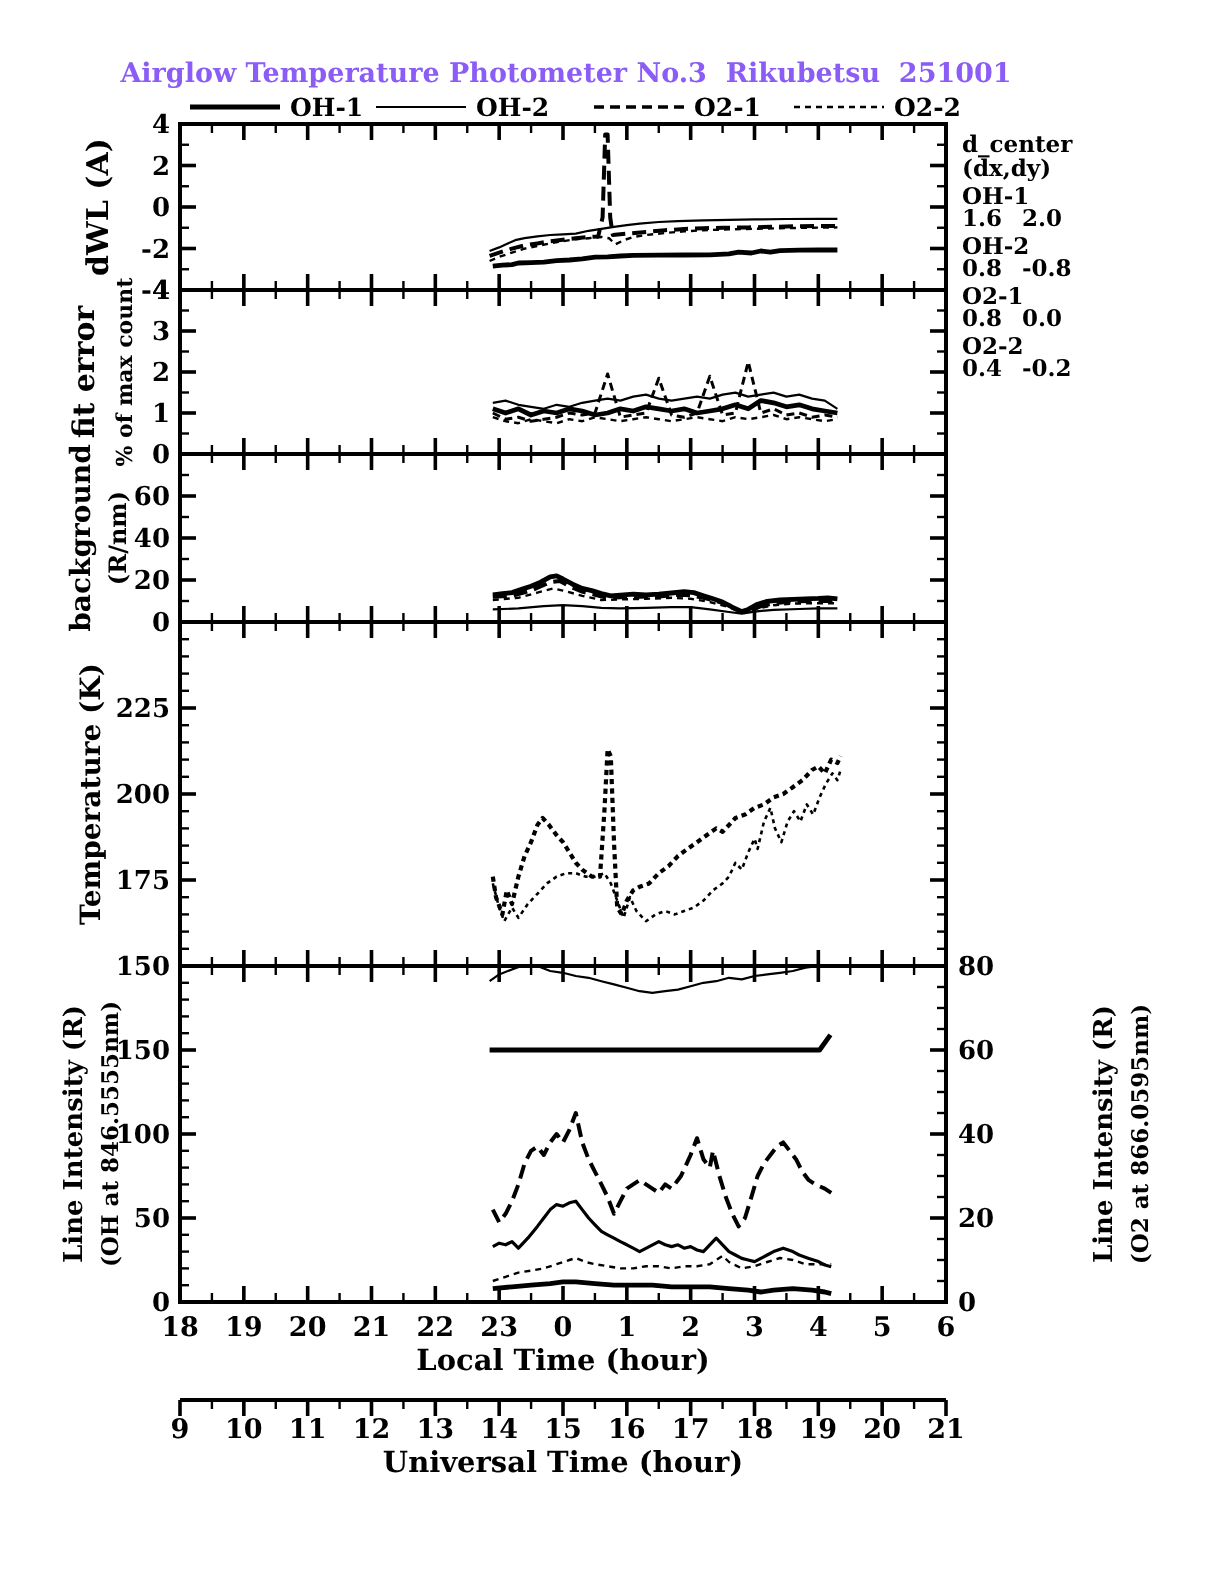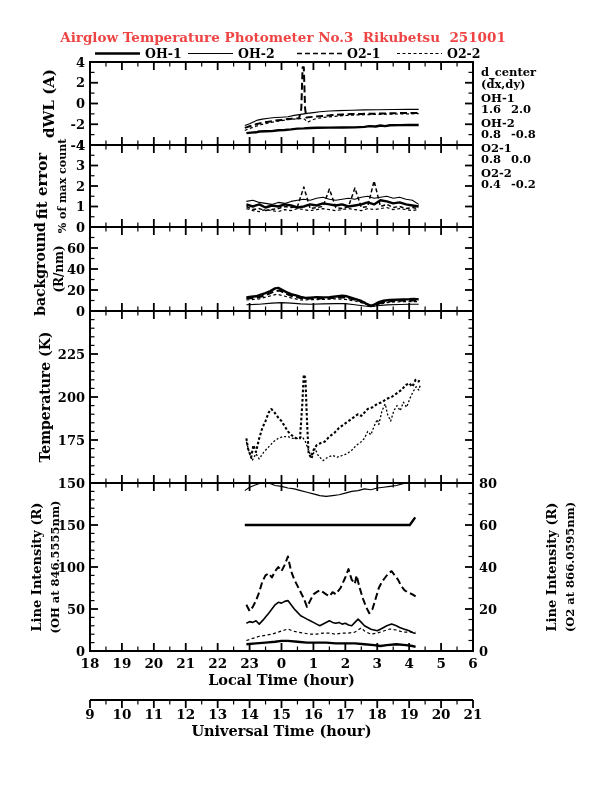--- a/index.html
+++ b/index.html
@@ -1,19 +1,19 @@
 <!DOCTYPE html>
 <html><head>
 <meta charset="utf-8">
 <style>
   html,body{margin:0;padding:0;background:#ffffff;}
   .page{position:relative;width:612px;height:792px;background:#fff;overflow:hidden;
         font-family:"DejaVu Serif", "Liberation Serif", serif;}
   .chart-title{position:absolute;left:0;top:29px;width:566px;text-align:center;
-        font-size:13.5px;font-weight:bold;color:#ef4444;white-space:pre;}
+        font-size:13.5px;font-weight:bold;color:#8b5cf6;white-space:pre;}
   svg{position:absolute;left:0;top:0;}
 </style>
 </head>
 <body>
 
 <div class="page">
   <div class="chart-title">Airglow Temperature Photometer No.3  Rikubetsu  251001</div>
   <svg id="chart" width="612" height="792" viewBox="0 0 612 792" xmlns="http://www.w3.org/2000/svg">
       <defs>
         <clipPath id="clip0">

